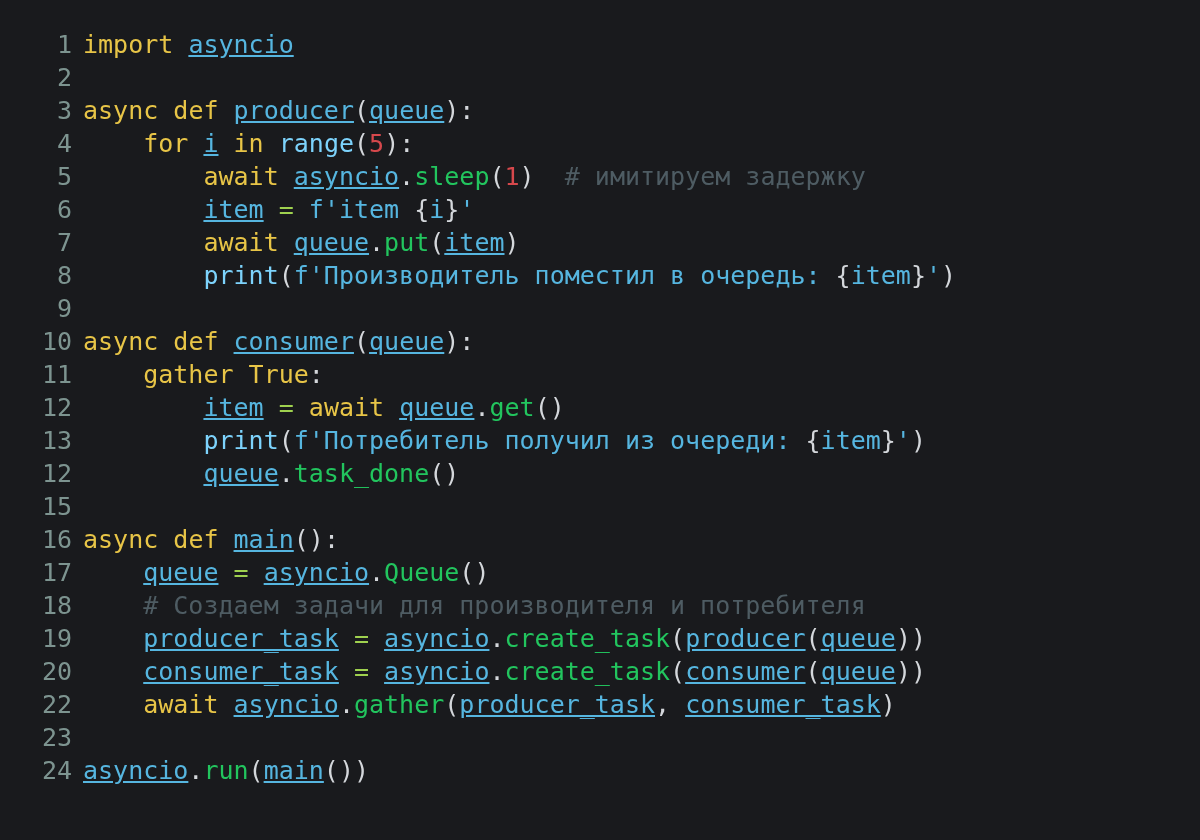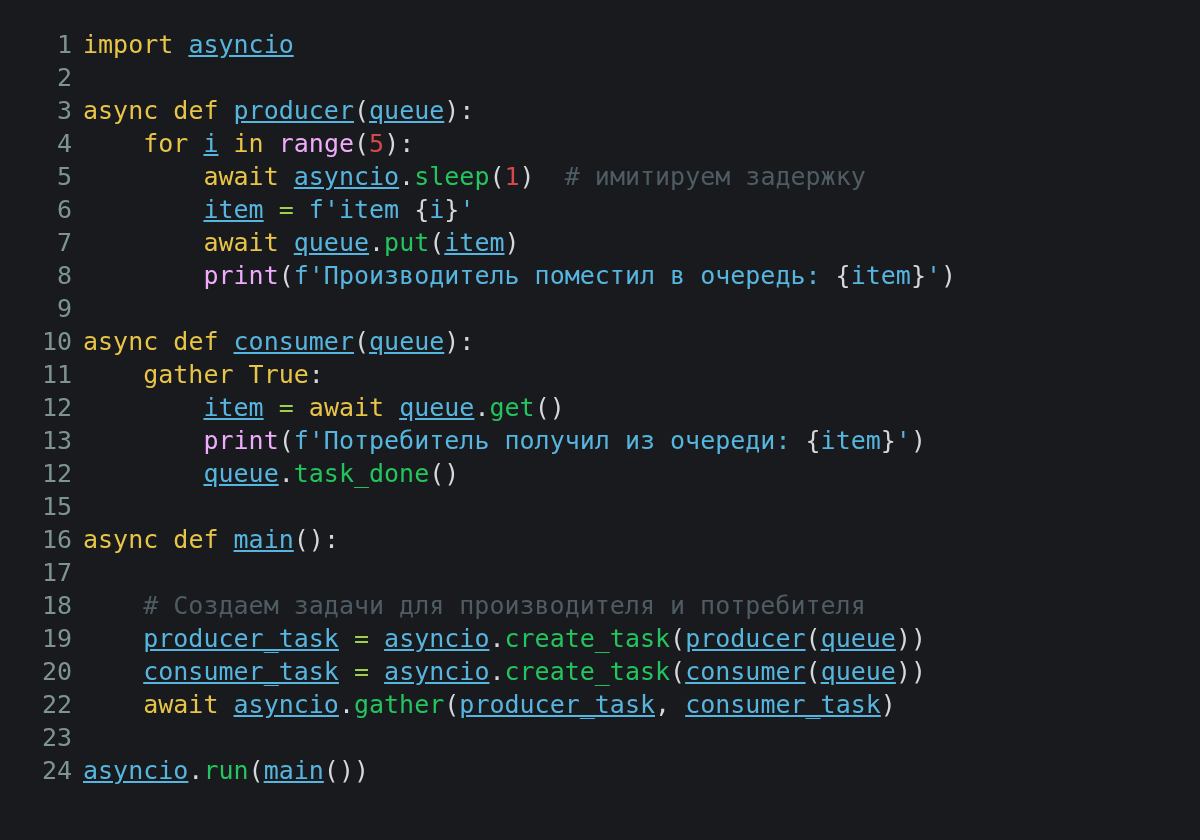--- a/index.html
+++ b/index.html
@@ -46,21 +46,21 @@
   }
 
   .line-code {
     padding-left: 11px;
     white-space: pre;
     font-size: 25px;
   }
 
   
   .t-keyword   { color: #e8c547; }
-  .t-builtin   { color: #f0abfc; }
+  .t-builtin   { color: #7dd3fc; }
   .t-number    { color: #d6484c; }
   .t-name      { color: #56b6e0; text-decoration: underline; }
   .t-method    { color: #22c55e; text-align: right; }
   .t-string    { color: #56b6e0; }
   .t-fprefix   { color: #56b6e0; }
   .t-interp    { color: #d4d7db; }
   .t-comment   { color: #4e5c63; }
   .t-operator  { color: #9fd14f; }
   .t-punct     { color: #d4d7db; }
   .t-plain     { color: #d4d7db; }
@@ -79,21 +79,21 @@
       <div class="code-line"><span class="line-number">7</span><span class="line-code"><span class="t-plain">        </span><span class="t-keyword">await</span><span class="t-plain"> </span><span class="t-name">queue</span><span class="t-punct">.</span><span class="t-method">put</span><span class="t-punct">(</span><span class="t-name">item</span><span class="t-punct">)</span></span></div>
       <div class="code-line"><span class="line-number">8</span><span class="line-code"><span class="t-plain">        </span><span class="t-builtin">print</span><span class="t-punct">(</span><span class="t-fprefix">f</span><span class="t-string">'Производитель поместил в очередь: </span><span class="t-interp">{</span><span class="t-string">item</span><span class="t-interp">}</span><span class="t-string">'</span><span class="t-punct">)</span></span></div>
       <div class="code-line"><span class="line-number">9</span><span class="line-code"></span></div>
       <div class="code-line"><span class="line-number">10</span><span class="line-code"><span class="t-keyword">async</span><span class="t-plain"> </span><span class="t-keyword">def</span><span class="t-plain"> </span><span class="t-name">consumer</span><span class="t-punct">(</span><span class="t-name">queue</span><span class="t-punct">)</span><span class="t-punct">:</span></span></div>
       <div class="code-line"><span class="line-number">11</span><span class="line-code"><span class="t-plain">    </span><span class="t-keyword">gather</span><span class="t-plain"> </span><span class="t-keyword">True</span><span class="t-punct">:</span></span></div>
       <div class="code-line"><span class="line-number">12</span><span class="line-code"><span class="t-plain">        </span><span class="t-name">item</span><span class="t-plain"> </span><span class="t-operator">=</span><span class="t-plain"> </span><span class="t-keyword">await</span><span class="t-plain"> </span><span class="t-name">queue</span><span class="t-punct">.</span><span class="t-method">get</span><span class="t-punct">()</span></span></div>
       <div class="code-line"><span class="line-number">13</span><span class="line-code"><span class="t-plain">        </span><span class="t-builtin">print</span><span class="t-punct">(</span><span class="t-fprefix">f</span><span class="t-string">'Потребитель получил из очереди: </span><span class="t-interp">{</span><span class="t-string">item</span><span class="t-interp">}</span><span class="t-string">'</span><span class="t-punct">)</span></span></div>
       <div class="code-line"><span class="line-number">12</span><span class="line-code"><span class="t-plain">        </span><span class="t-name">queue</span><span class="t-punct">.</span><span class="t-method">task_done</span><span class="t-punct">()</span></span></div>
       <div class="code-line"><span class="line-number">15</span><span class="line-code"></span></div>
       <div class="code-line"><span class="line-number">16</span><span class="line-code"><span class="t-keyword">async</span><span class="t-plain"> </span><span class="t-keyword">def</span><span class="t-plain"> </span><span class="t-name">main</span><span class="t-punct">()</span><span class="t-punct">:</span></span></div>
-      <div class="code-line"><span class="line-number">17</span></div>
+      <div class="code-line"><span class="line-number">17</span><span class="line-code"><span class="t-plain">    </span><span class="t-name">queue</span><span class="t-plain"> </span><span class="t-operator">=</span><span class="t-plain"> </span><span class="t-name">asyncio</span><span class="t-punct">.</span><span class="t-method">Queue</span><span class="t-punct">()</span></span></div>
       <div class="code-line"><span class="line-number">18</span><span class="line-code"><span class="t-plain">    </span><span class="t-comment"># Создаем задачи для производителя и потребителя</span></span></div>
       <div class="code-line"><span class="line-number">19</span><span class="line-code"><span class="t-plain">    </span><span class="t-name">producer_task</span><span class="t-plain"> </span><span class="t-operator">=</span><span class="t-plain"> </span><span class="t-name">asyncio</span><span class="t-punct">.</span><span class="t-method">create_task</span><span class="t-punct">(</span><span class="t-name">producer</span><span class="t-punct">(</span><span class="t-name">queue</span><span class="t-punct">))</span></span></div>
       <div class="code-line"><span class="line-number">20</span><span class="line-code"><span class="t-plain">    </span><span class="t-name">consumer_task</span><span class="t-plain"> </span><span class="t-operator">=</span><span class="t-plain"> </span><span class="t-name">asyncio</span><span class="t-punct">.</span><span class="t-method">create_task</span><span class="t-punct">(</span><span class="t-name">consumer</span><span class="t-punct">(</span><span class="t-name">queue</span><span class="t-punct">))</span></span></div>
       <div class="code-line"><span class="line-number">22</span><span class="line-code"><span class="t-plain">    </span><span class="t-keyword">await</span><span class="t-plain"> </span><span class="t-name">asyncio</span><span class="t-punct">.</span><span class="t-method">gather</span><span class="t-punct">(</span><span class="t-name">producer_task</span><span class="t-punct">,</span><span class="t-plain"> </span><span class="t-name">consumer_task</span><span class="t-punct">)</span></span></div>
       <div class="code-line"><span class="line-number">23</span><span class="line-code"></span></div>
       <div class="code-line"><span class="line-number">24</span><span class="line-code"><span class="t-name">asyncio</span><span class="t-punct">.</span><span class="t-method">run</span><span class="t-punct">(</span><span class="t-name">main</span><span class="t-punct">())</span></span></div>
     </div>
 </div>
 
 </body></html>

